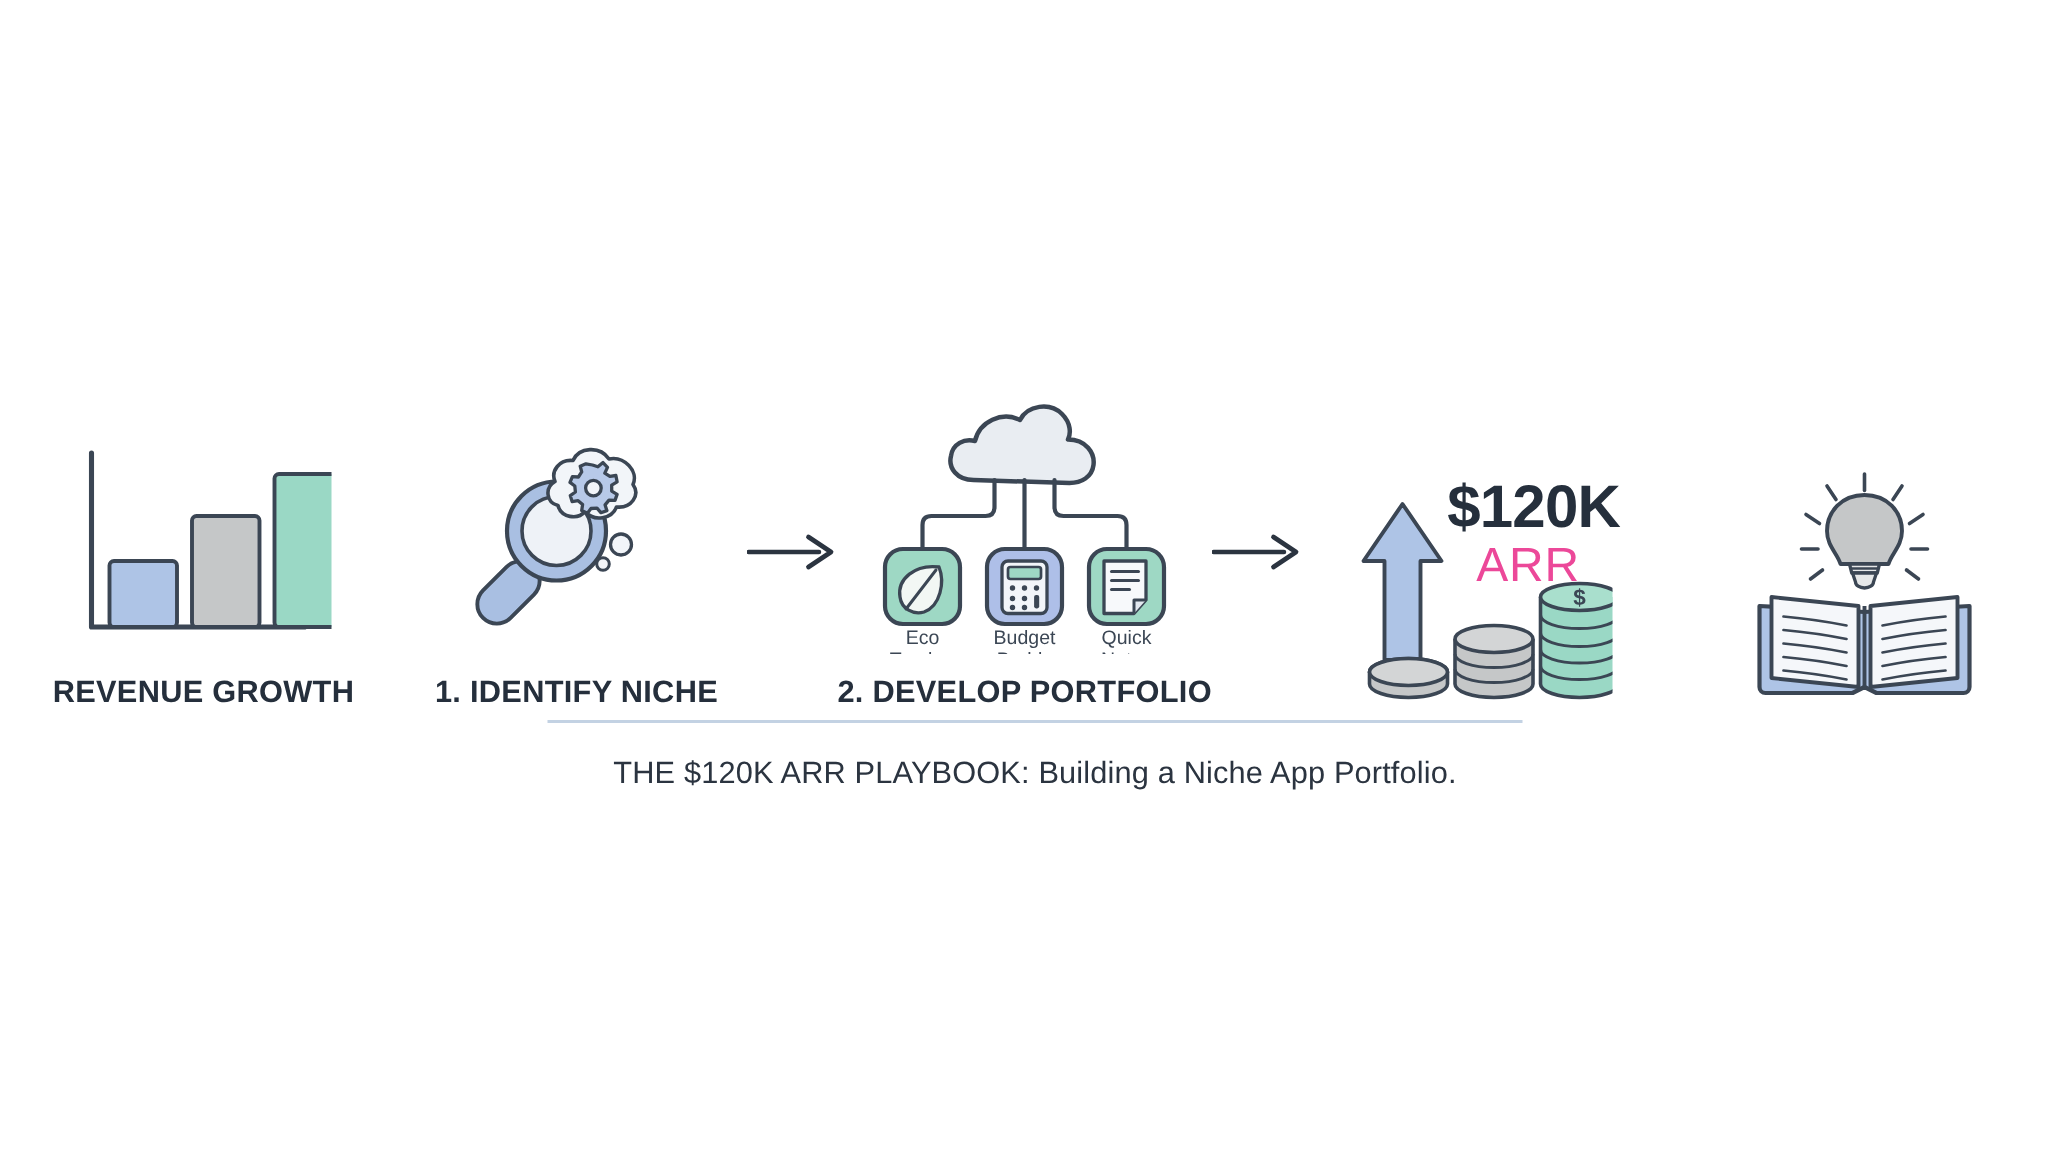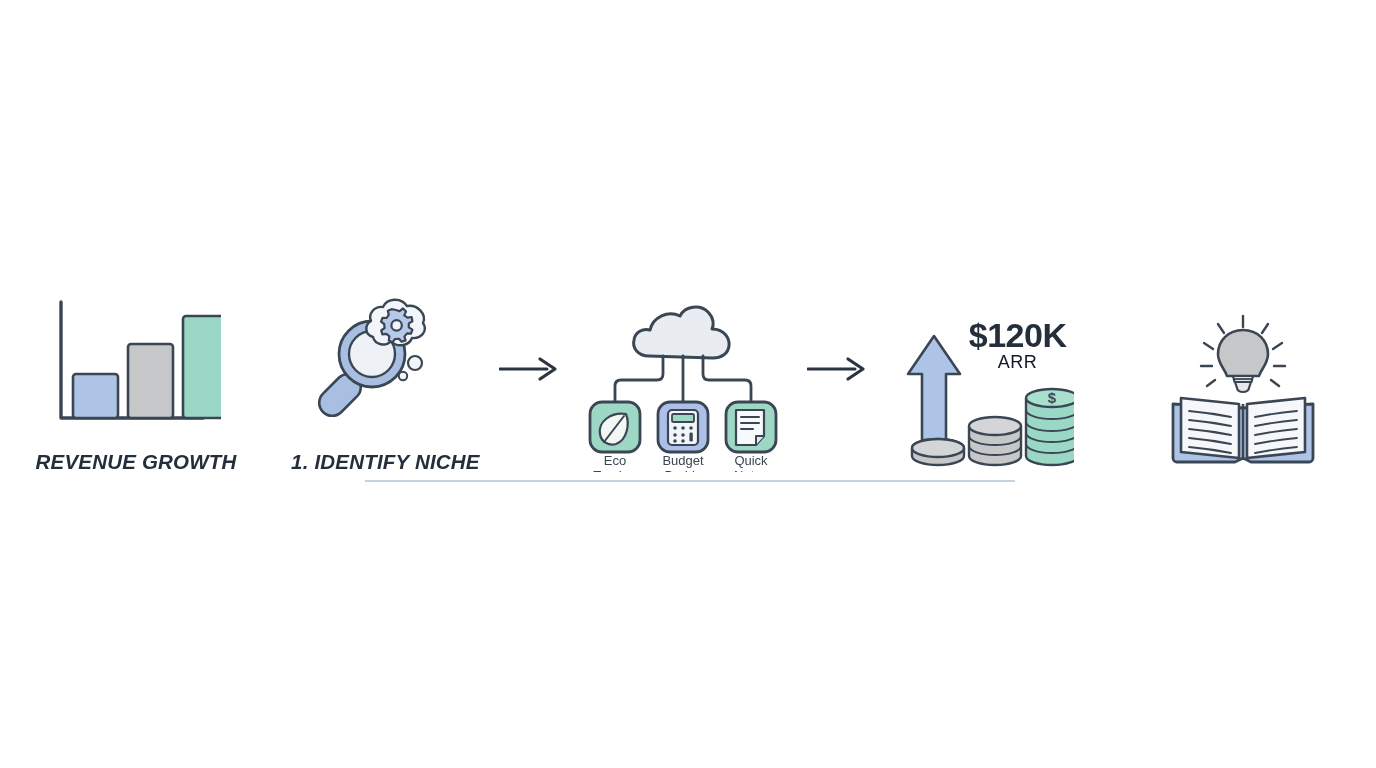--- a/index.html
+++ b/index.html
@@ -51,21 +51,20 @@
 
   .panel-label {
     font-size: 20.5px;
     font-weight: bold;
     letter-spacing: 0.2px;
     color: #252f3c;
     white-space: nowrap;
     text-align: center;
     margin-top: 16px;
     line-height: 1;
-    font-style: italic;
   }
 
   
   .p-revenue { width: 276px; }
   .p-step1   { width: 230px; }
   .p-arrow1  { width: 62px;  padding-bottom: 86px; }
   .p-step2   { width: 250px; justify-content: flex-end; }
   .p-arrow2  { width: 62px;  padding-bottom: 86px; }
   .p-step3   { width: 246px; }
   .p-strategy{ width: 270px; }
@@ -229,20 +228,21 @@
           <g font-family="Liberation Sans, sans-serif" font-size="13" fill="#3b4654" text-anchor="middle">
             <text x="32" y="175">Eco</text>
             <text x="32" y="190">Tracker</text>
             <text x="100" y="175">Budget</text>
             <text x="100" y="190">Buddy</text>
             <text x="168" y="175">Quick</text>
             <text x="168" y="190">Notes</text>
           </g>
         </svg>
       </div>
+      <div class="panel-label">2. DEVELOP PORTFOLIO</div>
     </div>
 
     <div class="panel p-arrow2">
       <div class="arrow-wrap">
         <svg width="60" height="26" viewBox="0 0 60 26">
           <path d="M1 13 L48 13" stroke="#2b3440" stroke-width="3" stroke-linecap="round" fill="none"></path>
           <path d="M41 3 L56 13 L41 23" stroke="#2b3440" stroke-width="3.2" fill="none" stroke-linecap="round" stroke-linejoin="round"></path>
         </svg>
       </div>
     </div>
@@ -276,22 +276,22 @@
             <path d="M122 111 a26,9 0 0 0 52,0" fill="none" stroke="#3b4654" stroke-width="2"></path>
             <path d="M122 122 a26,9 0 0 0 52,0" fill="none" stroke="#3b4654" stroke-width="2"></path>
 
             <g>
               <text x="148" y="81" text-anchor="middle" font-family="Liberation Sans, sans-serif" font-size="15" font-weight="bold" fill="#3b4654">$</text>
             </g>
           </g>
         </svg>
 
         <div style="position:absolute; left:60px; top:-4px; text-align:center; width:108px;">
-          <div style="font-size:34px; font-weight:bold; color:#252f3c; line-height:1; letter-spacing:-0.5px;">$120K</div>
-          <div style="font-size:18px; color:#0f172a; line-height:1.15; letter-spacing:0.5px;">ARR</div>
+          <div style="font-size:40px; font-weight:bold; color:#252f3c; line-height:1; letter-spacing:-0.5px;">$120K</div>
+          <div style="font-size:32px; color:#ec4899; line-height:1.15; letter-spacing:0.5px;">ARR</div>
         </div>
       </div>
     </div>
 
     <div class="panel p-strategy">
       <div class="art">
         <svg width="160" height="160" viewBox="0 0 160 160">
 
           <g stroke="#3b4654" stroke-width="2.4" stroke-linecap="round">
             <path d="M80 4 L80 15"></path>
@@ -340,15 +340,16 @@
 
           <path d="M80 92 L80 148" stroke="#3b4654" stroke-width="2.6" fill="none"></path>
         </svg>
       </div>
     </div>
 
   </div>
 
   <div class="caption-block">
     <div class="divider"></div>
+    <div class="caption-text">THE $120K ARR PLAYBOOK: Building a Niche App Portfolio.</div>
   </div>
 
 </div>
 
 </body></html>

